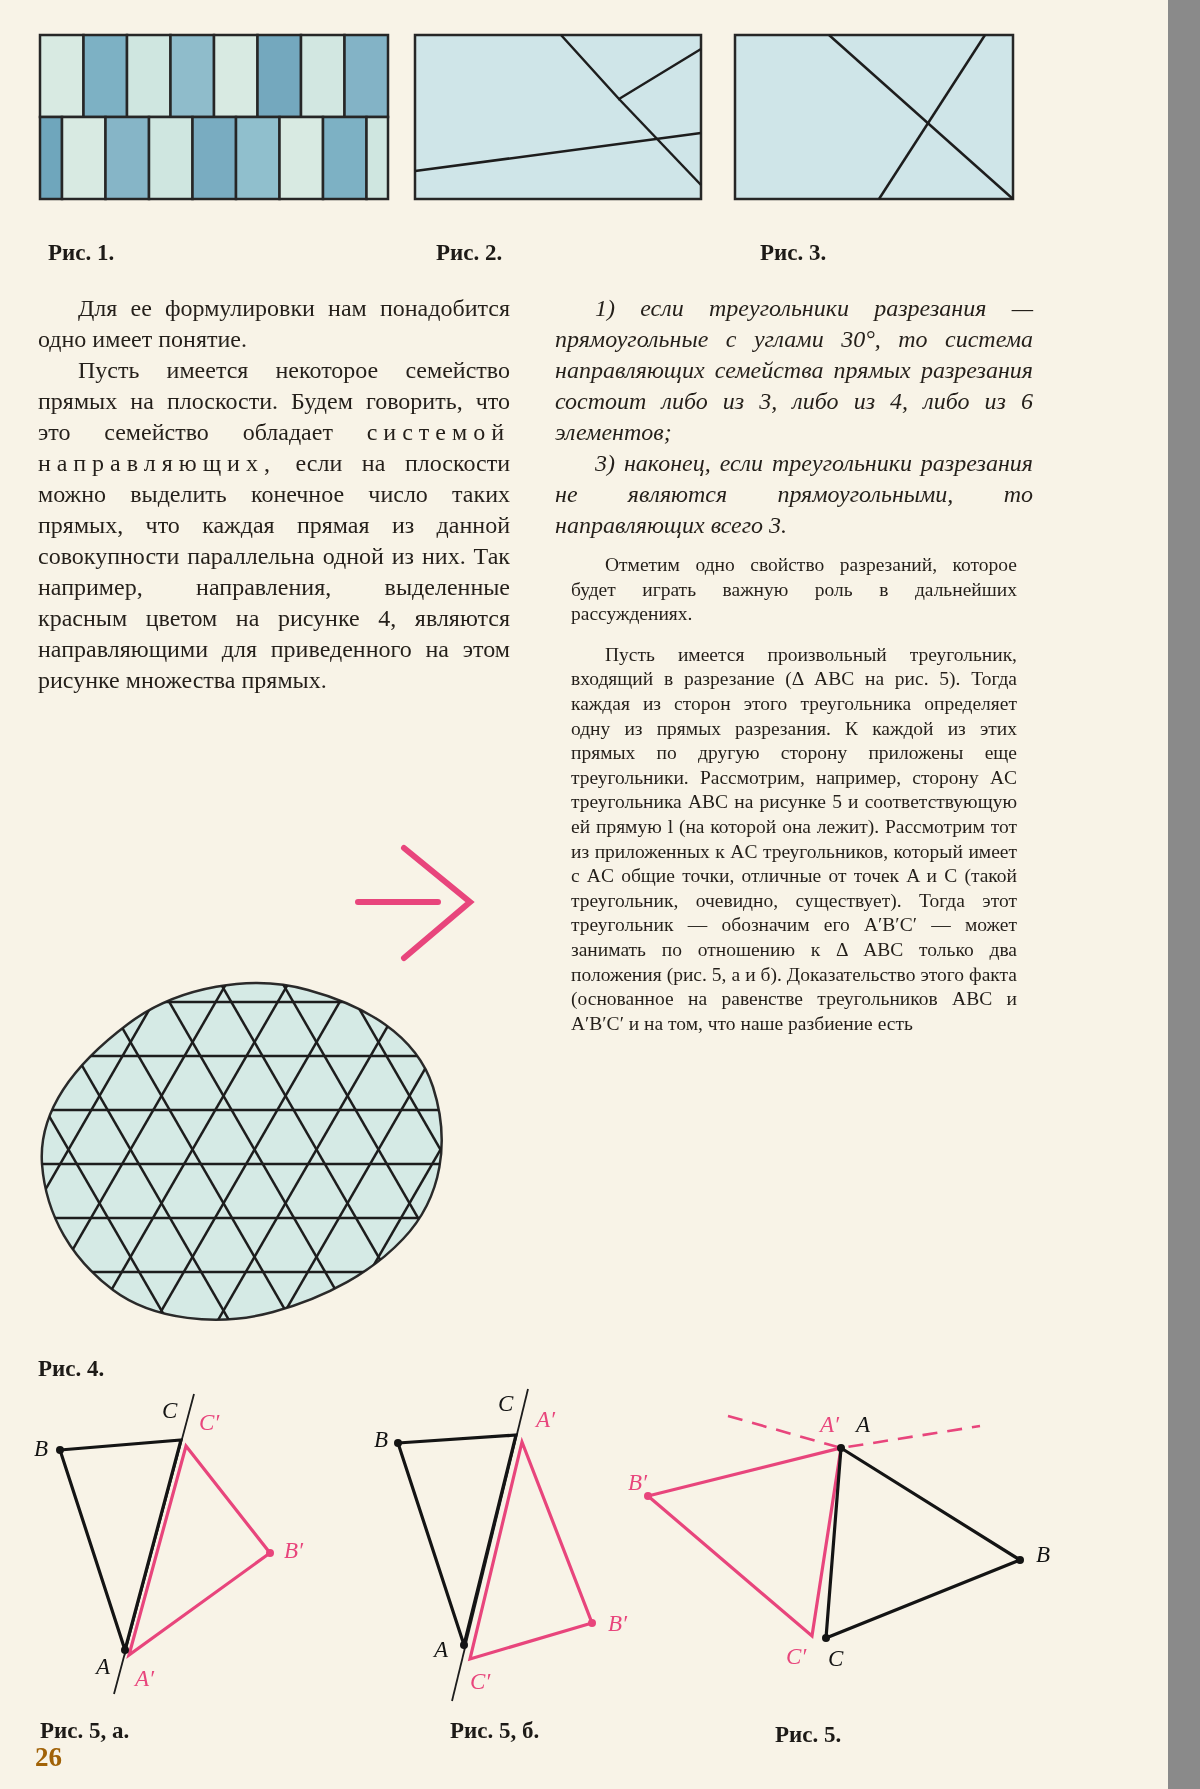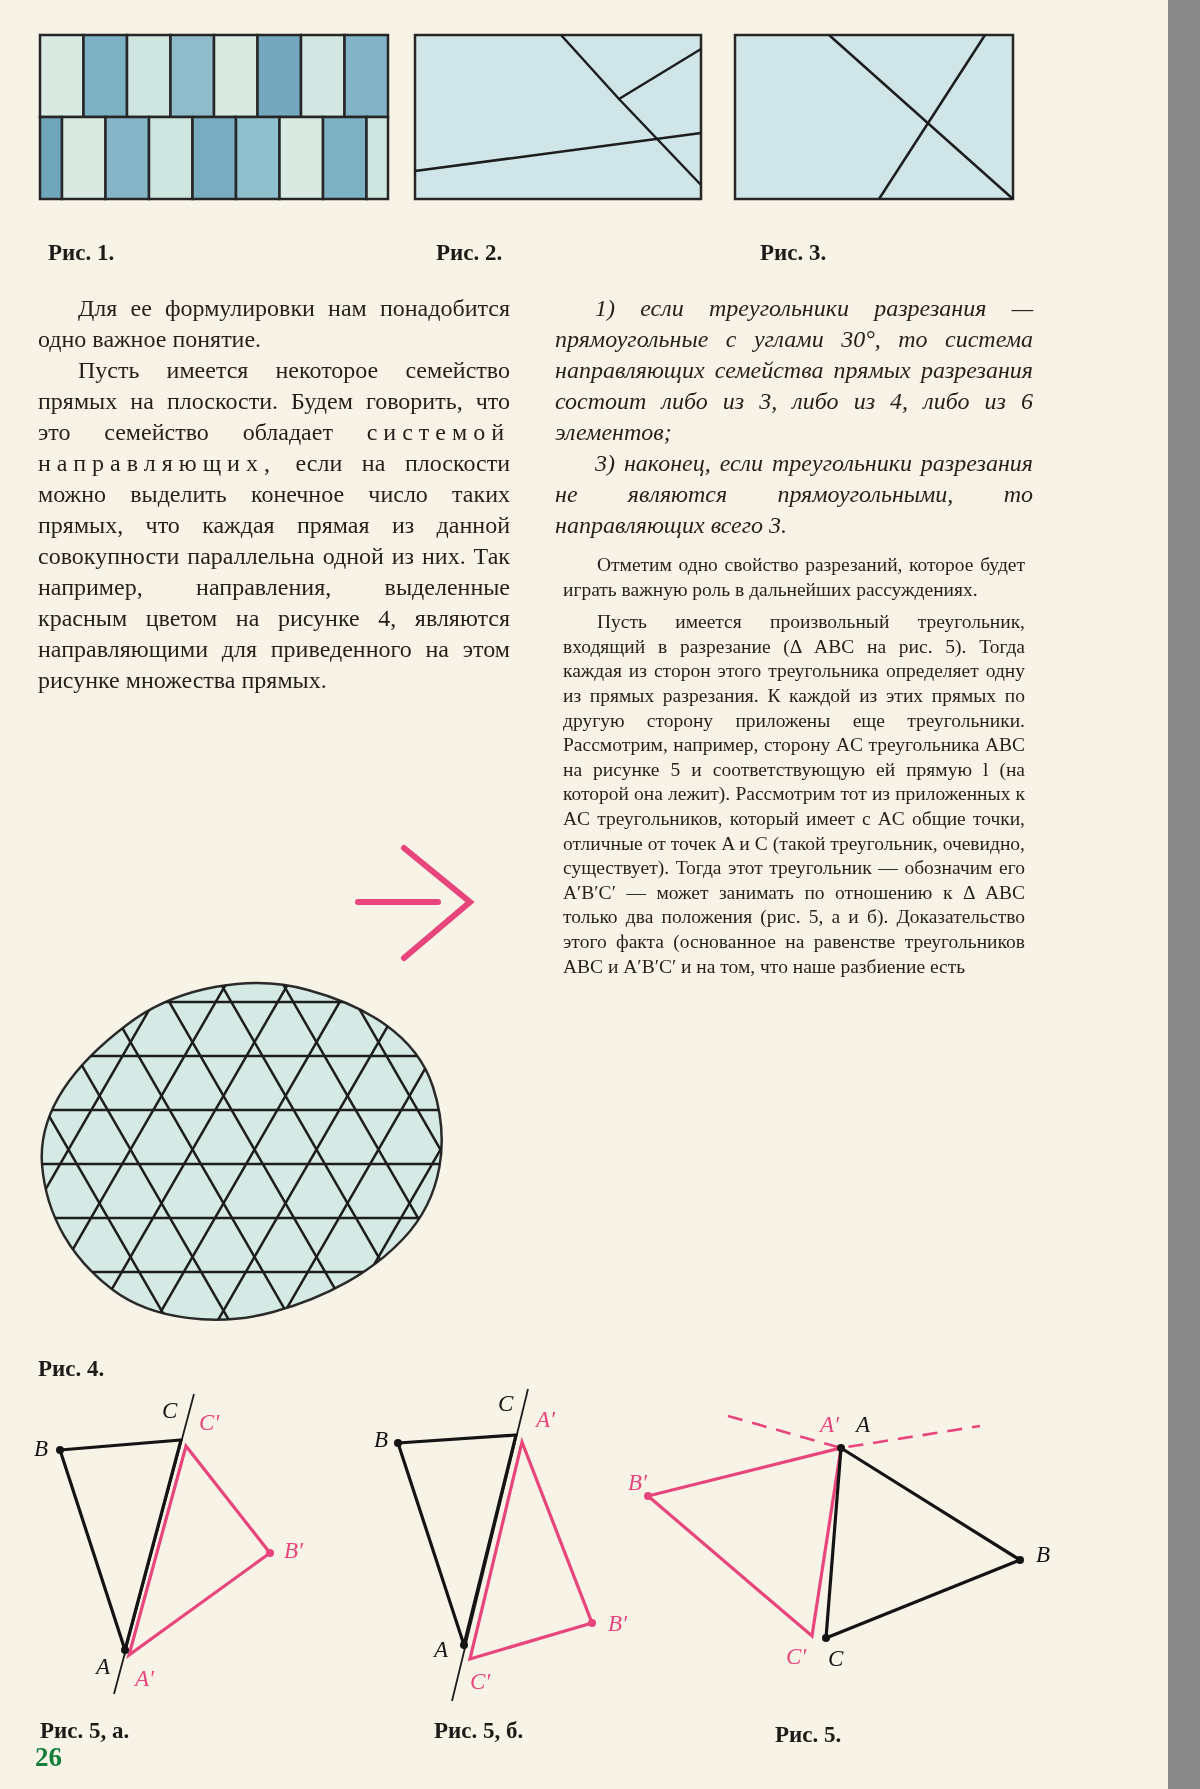--- a/index.html
+++ b/index.html
@@ -21,26 +21,26 @@
     font-size:24px; line-height:31px; text-align:justify;
     margin:0; text-indent:40px; color:#241f1a;
   }
   .noind { text-indent:0; }
   .it { font-style:italic; }
   .rm { font-style:normal; }
   .sp  { letter-spacing:6px; }
   .spT { letter-spacing:5px; }
   .small {
     font-size:19.5px; line-height:24.6px; text-align:justify;
-    margin:8px; text-indent:34px; color:#241f1a;
+    margin:16px; text-indent:34px; color:#241f1a;
   }
   .gap-top { margin-top:12px; }
   .pagenum {
     position:absolute; left:35px; top:1742px;
-    font-weight:bold; font-size:27px; color:#15803d;
+    font-weight:bold; font-size:27px; color:#a16207;
   }
   .fig-label {
     font-family:"Liberation Serif", serif; font-style:italic; font-size:23px;
   }
 </style>
 </head>
 <body>
 
 <div class="page">
 
@@ -81,21 +81,21 @@
       <line x1="146" y1="166" x2="252" y2="2"></line>
       <line x1="96" y1="2" x2="280" y2="166"></line>
     </g>
   </svg>
 
   <div class="cap" style="left:48px;  top:240px;">Рис. 1.</div>
   <div class="cap" style="left:436px; top:240px;">Рис. 2.</div>
   <div class="cap" style="left:760px; top:240px;">Рис. 3.</div>
 
   <div class="col" id="col-left">
-    <p class="body">Для ее формулировки нам понадобится одно важное понятие.</p>
+    <p class="body">Для ее формулировки нам понадобится одно имеет понятие.</p>
     <p class="body"><span>Пусть имеется некоторое семейство прямых на плоскости. Будем говорить, что это семейство обладает </span><span class="sp">системой направляющих,</span><span> если на плоскости можно выделить конечное число таких прямых, что каждая прямая из данной совокупности параллельна одной из них. Так например, направления, выделенные красным цветом на рисунке 4, являются направляющими для приведенного на этом рисунке множества прямых.</span></p>
   </div>
 
   <div class="col" id="col-right">
     <p class="body it">1) если треугольники разрезания — прямоугольные с углами 30°, то система направляющих семейства прямых разрезания состоит либо из 3, либо из 4, либо из 6 элементов;</p>
     <p class="body it">3) наконец, если треугольники разрезания не являются прямоугольными, то направляющих всего 3.</p>
     <p class="small gap-top">Отметим одно свойство разрезаний, которое будет играть важную роль в дальнейших рассуждениях.</p>
     <p class="small">Пусть имеется произвольный треугольник, входящий в разрезание (Δ ABC на рис. 5). Тогда каждая из сторон этого треугольника определяет одну из прямых разрезания. К каждой из этих прямых по другую сторону приложены еще треугольники. Рассмотрим, например, сторону AC треугольника ABC на рисунке 5 и соответствующую ей прямую l (на которой она лежит). Рассмотрим тот из приложенных к AC треугольников, который имеет с AC общие точки, отличные от точек A и C (такой треугольник, очевидно, существует). Тогда этот треугольник — обозначим его A′B′C′ — может занимать по отношению к Δ ABC только два положения (рис. 5, а и б). Доказательство этого факта (основанное на равенстве треугольников ABC и A′B′C′ и на том, что наше разбиение есть</p>
   </div>
 
@@ -187,18 +187,18 @@
     <circle cx="198" cy="230" r="4" fill="#141414"></circle>
     <text class="fig-label" x="0" y="82" fill="#e8457c">B′</text>
     <text class="fig-label" x="192" y="24" fill="#e8457c">A′</text>
     <text class="fig-label" x="228" y="24" fill="#141414">A</text>
     <text class="fig-label" x="408" y="154" fill="#141414">B</text>
     <text class="fig-label" x="158" y="256" fill="#e8457c">C′</text>
     <text class="fig-label" x="200" y="258" fill="#141414">C</text>
   </svg>
 
   <div class="cap" style="left:40px;  top:1718px;">Рис. 5, а.</div>
-  <div class="cap" style="left:434px; top:1718px;font-family:Liberation Serif, serif;">Рис. 5, б.</div>
+  <div class="cap" style="left:450px; top:1718px;font-family:Liberation Serif, serif;">Рис. 5, б.</div>
   <div class="cap" style="left:775px; top:1722px;">Рис. 5.</div>
 
   <div class="pagenum">26</div>
 
 </div>
 
 </body></html>

